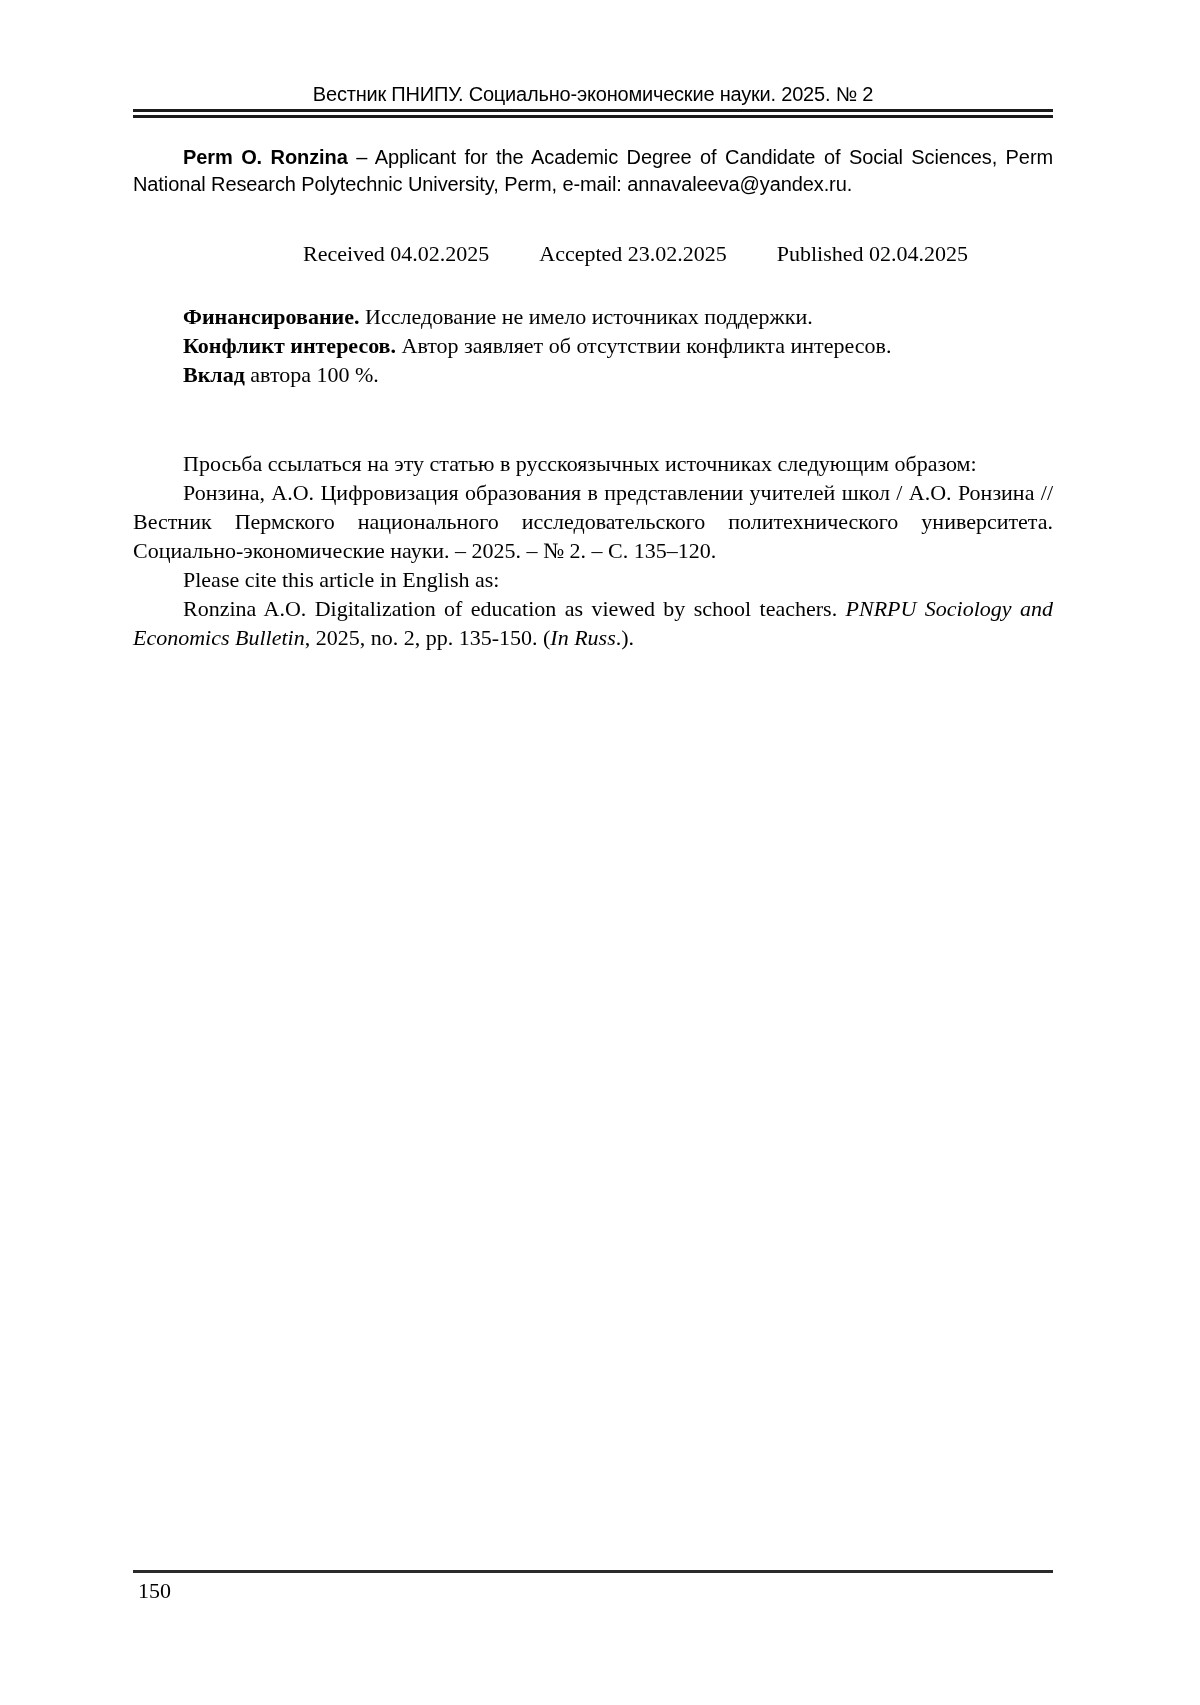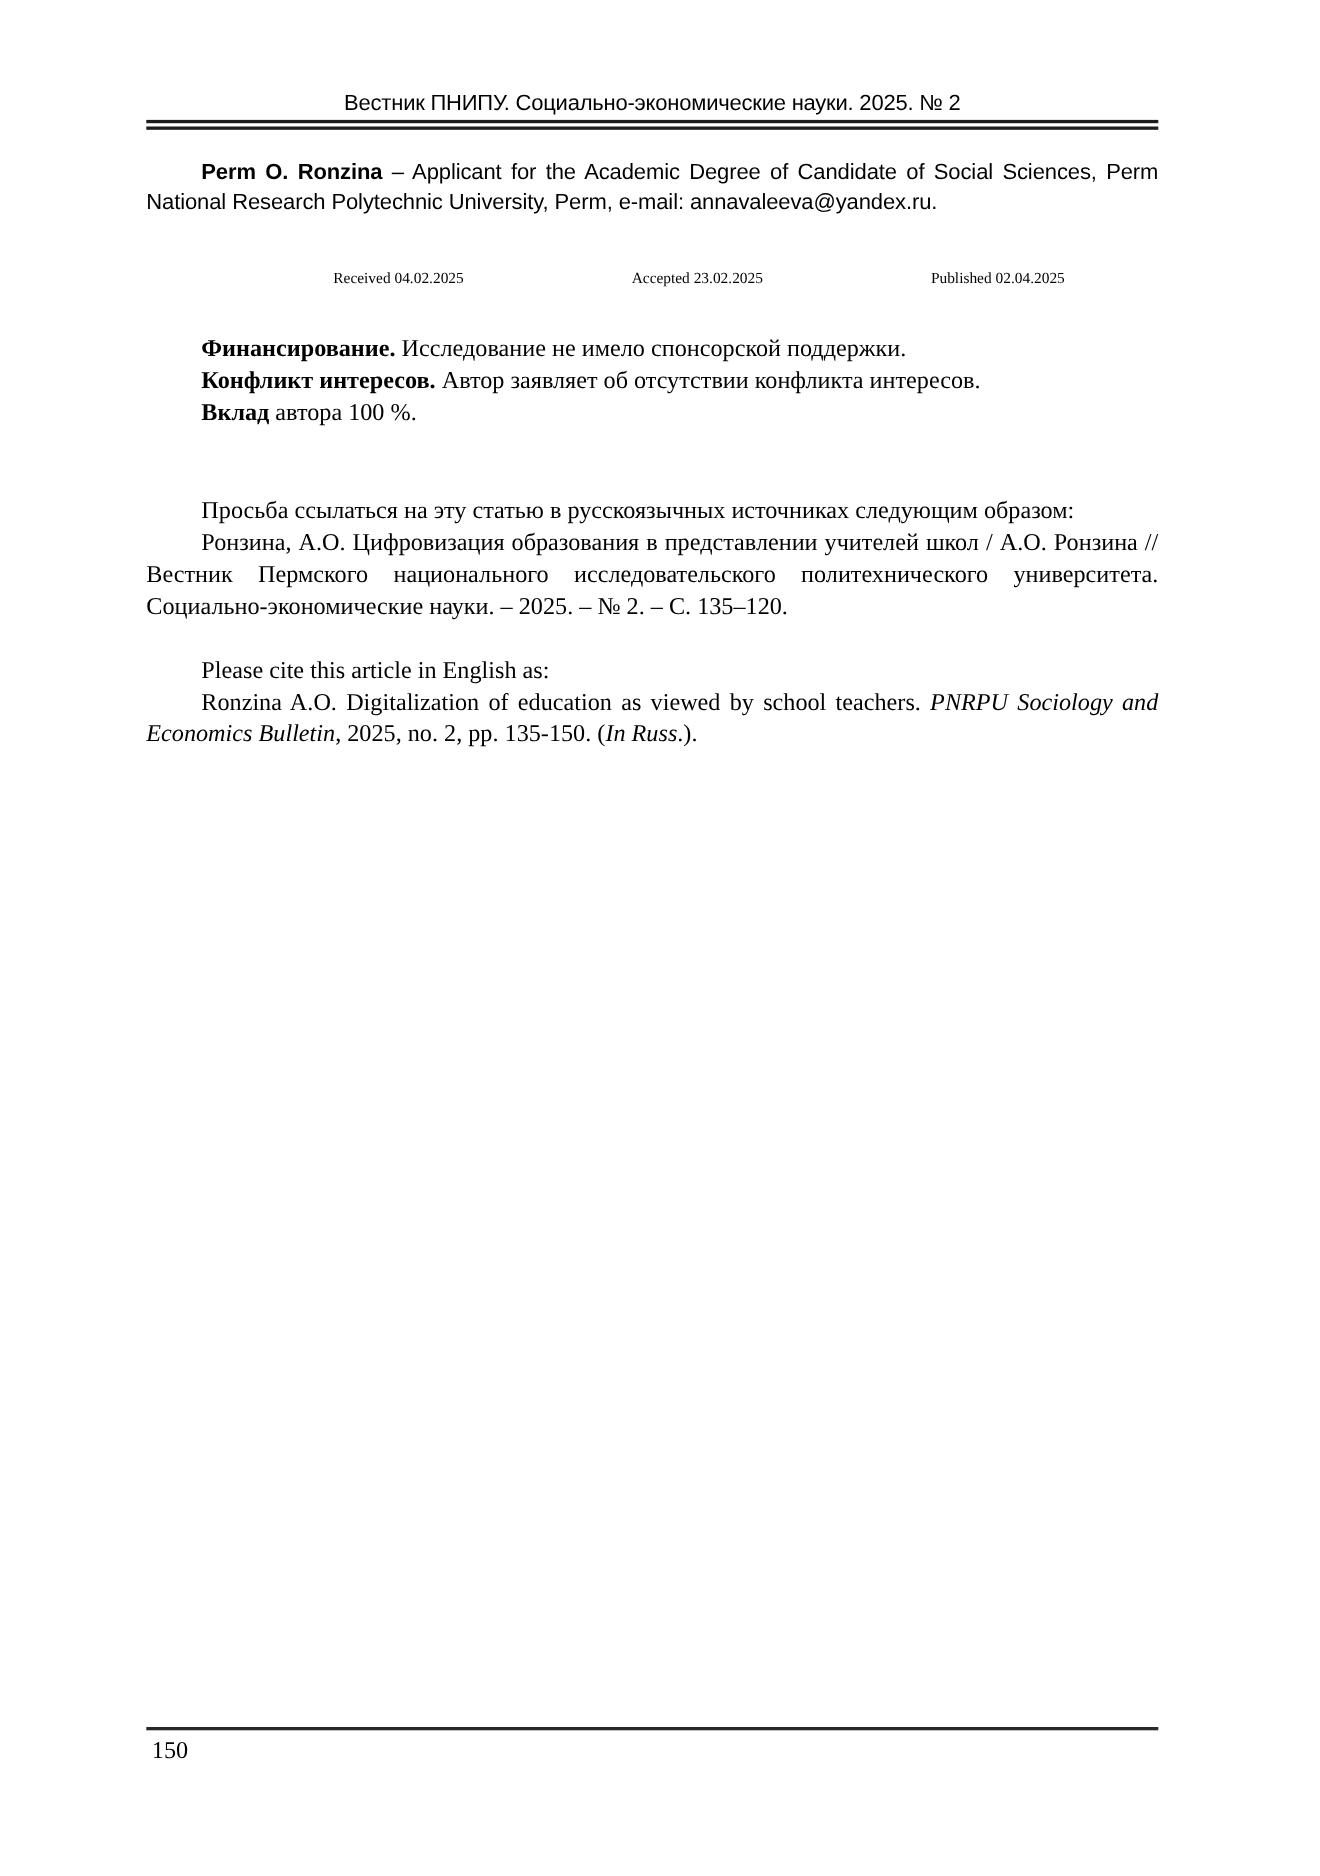--- a/index.html
+++ b/index.html
@@ -43,32 +43,32 @@
     text-indent: 50px;
     letter-spacing: -0.1px;
   }
   
   .dates-row {
     margin-top: 42px;
     padding-left: 170px;
     padding-right: 85px;
     display: flex;
     justify-content: space-between;
-    font-size: 14px;
+    font-size: 22px;
     line-height: 28px;
     white-space: nowrap;
   }
   
   .decl-block { margin-top: 34px; font-size: 22px; line-height: 29px; }
   .decl-block p { margin: 0; text-indent: 50px; text-align: justify; }
   
   .cite-block { font-size: 22px; line-height: 29px; }
   .cite-block p { margin: 0; text-indent: 50px; text-align: justify; hyphens: manual; }
   .cite-ru { margin-top: 60px; }
-  .cite-en { margin-top: 29px; }
+  .cite-en { }
   
   .footer-rule {
     position: absolute;
     left: 133px;
     width: 920px;
     top: 1570px;
     border-top: 3px solid #2a2a2a;
   }
   .page-number {
     position: absolute;
@@ -90,21 +90,21 @@
 
   <p class="author-par"><span class="run-bold">Perm O. Ronzina</span><span> – Applicant for the Academic Degree of Candidate of Social Sciences, Perm National Research Polytechnic University, Perm, e-mail: annavaleeva@yandex.ru.</span></p>
 
   <div class="dates-row">
     <span>Received 04.02.2025</span>
     <span>Accepted 23.02.2025</span>
     <span>Published 02.04.2025</span>
   </div>
 
   <div class="decl-block">
-    <p><span class="run-bold">Финансирование.</span><span> Исследование не имело спонсорской поддержки.</span></p>
+    <p><span class="run-bold">Финансирование.</span><span> Исследование не имело источниках поддержки.</span></p>
     <p><span class="run-bold">Конфликт интересов.</span><span> Автор заявляет об отсутствии конфликта интересов.</span></p>
     <p><span class="run-bold">Вклад</span><span> автора 100 %.</span></p>
   </div>
 
   <div class="cite-block cite-ru">
     <p>Просьба ссылаться на эту статью в русскоязычных источниках следующим образом:</p>
     <p>Ронзина, А.О. Цифровизация образования в представлении учителей школ / А.О. Рон­зина // Вестник Пермского национального исследовательского политехнического универси­тета. Социально-экономические науки. – 2025. – № 2. – С. 135–120.</p>
   </div>
 
   <div class="cite-block cite-en">

